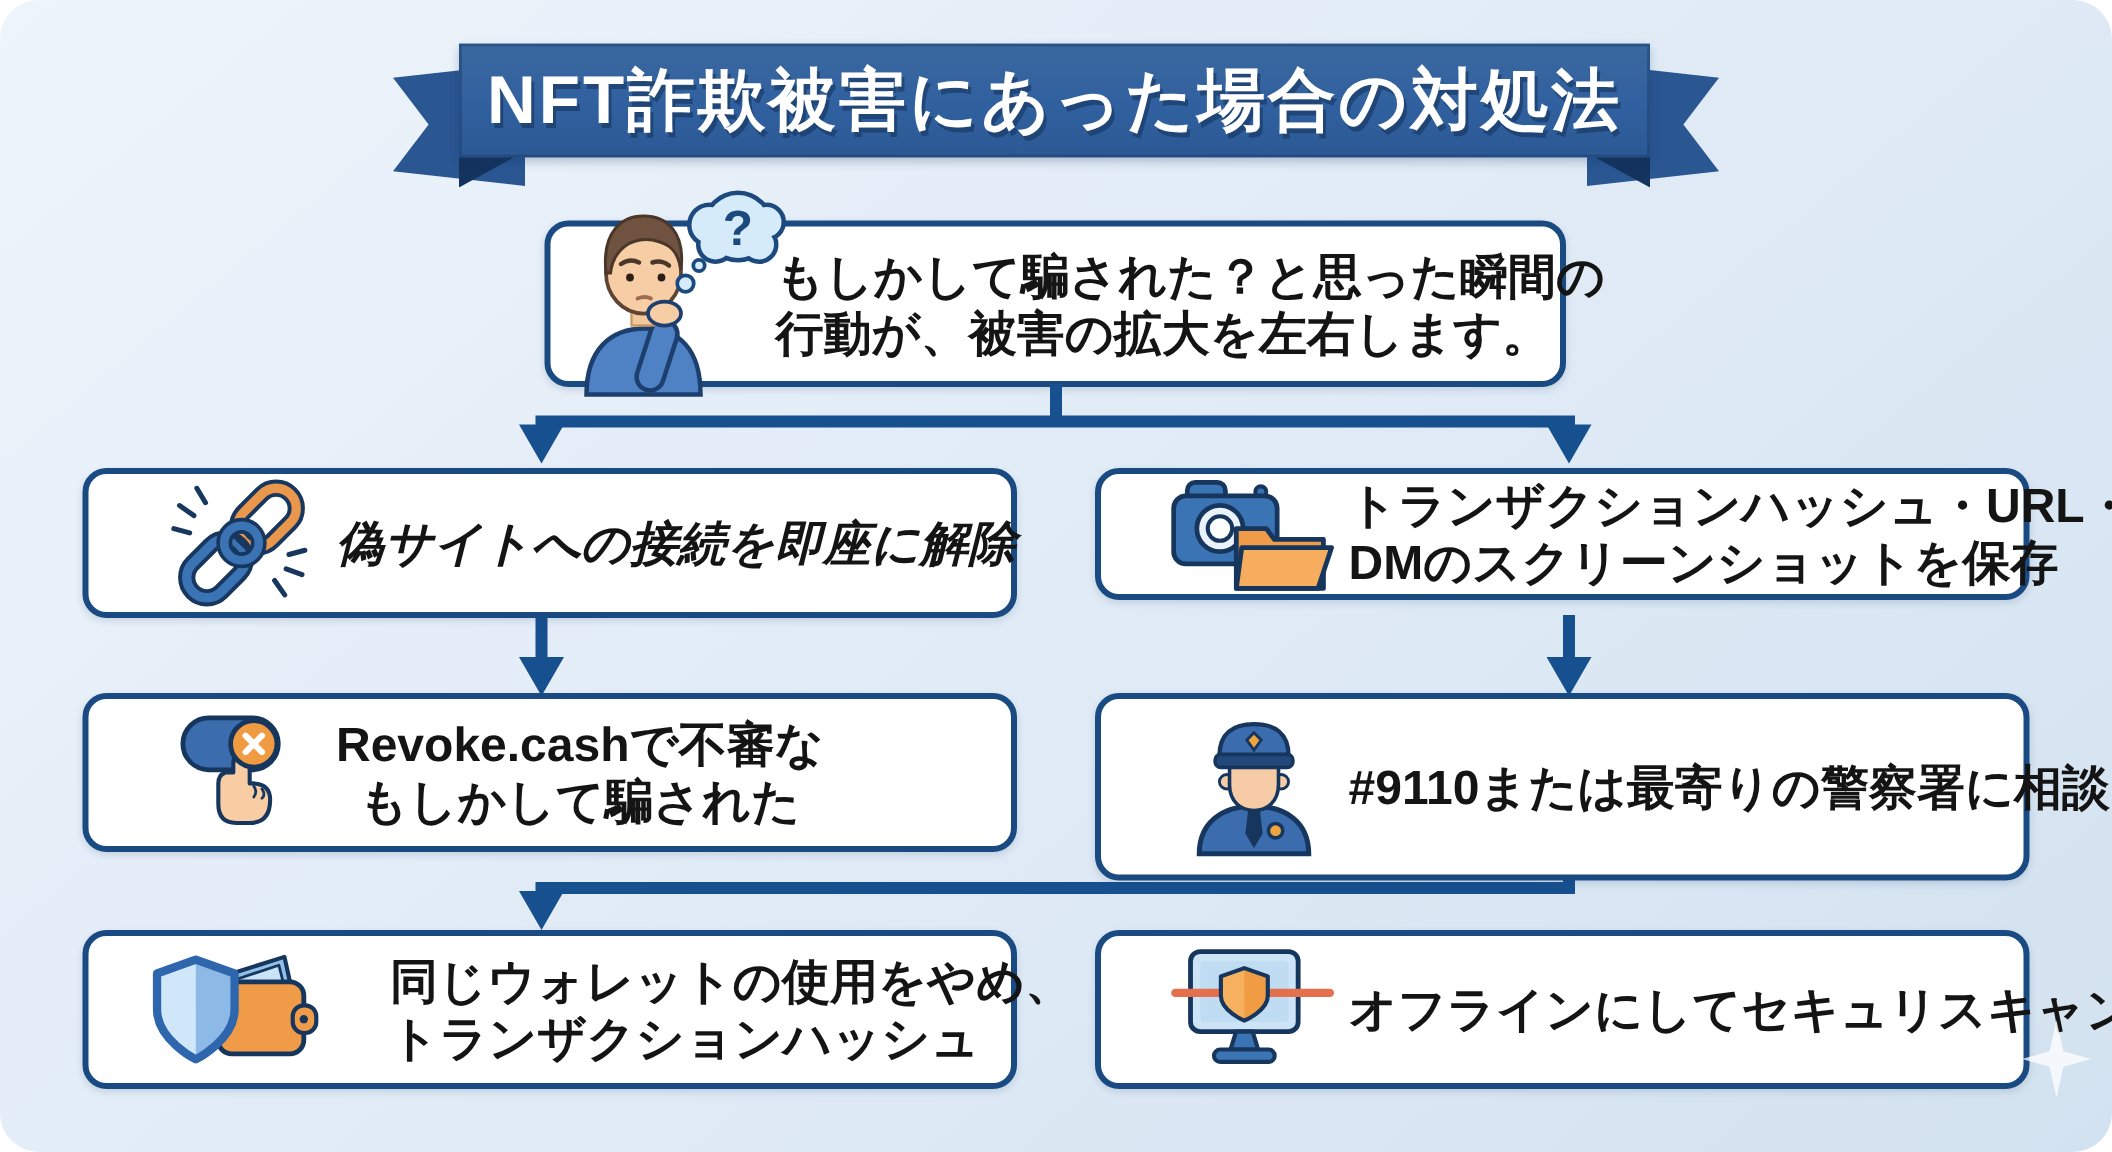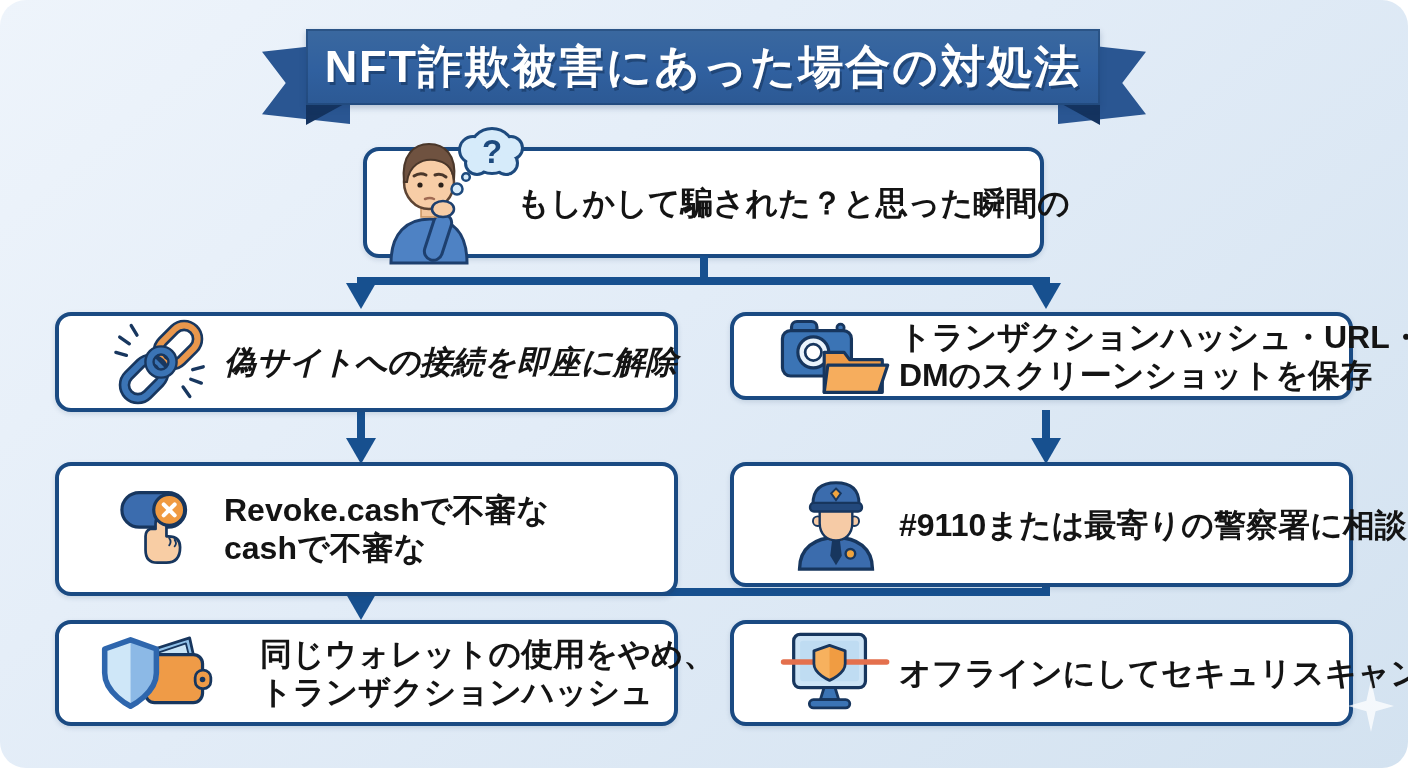--- a/index.html
+++ b/index.html
@@ -31,21 +31,21 @@
     position:absolute;background:#ffffff;border:4px solid #1a4a82;border-radius:16px;
     box-sizing:border-box;display:flex;align-items:center;
     box-shadow:0 2px 5px rgba(30,60,100,.15);
   }
   .intro-box{left:363px;top:147px;width:681px;height:111px;}
   .intro-figure{position:absolute;left:6px;top:-26px;width:152px;height:142px;}
   .intro-text{margin-left:150px;display:flex;flex-direction:column;justify-content:center;}
   .step-text,.intro-text{font-size:32px;font-weight:800;color:#141414;line-height:38px;white-space:nowrap;}
   .icon-slot{width:165px;min-width:165px;box-sizing:border-box;padding-left:38px;display:flex;justify-content:center;align-items:center;}
   .l1{left:55px;top:312px;width:623px;height:100px;font-style:italic;}
-  .l2{left:55px;top:462px;width:623px;height:134px;}
+  .l2{left:55px;top:462px;width:623px;height:106px;text-align:center;}
   .l3{left:55px;top:620px;width:623px;height:106px;gap:36px;}
   .r1{left:730px;top:312px;width:623px;height:88px;}
   .r2{left:730px;top:462px;width:623px;height:125px;}
   .r3{left:730px;top:620px;width:623px;height:106px;}
   
   .conn{position:absolute;background:#17508f;}
   .arrowhead{position:absolute;width:0;height:0;border-left:15px solid transparent;border-right:15px solid transparent;border-top:26px solid #17508f;}
   
   .sparkle{
     position:absolute;left:1348px;top:680px;width:46px;height:52px;
@@ -96,20 +96,21 @@
         <circle cx="119" cy="26" r="21"></circle>
           <circle cx="100" cy="25" r="12"></circle>
           <circle cx="138" cy="23" r="10"></circle>
         <circle cx="104" cy="38" r="10"></circle>
           <circle cx="133" cy="38" r="10"></circle>
       </g>
       <text x="119" y="38" font-size="33" font-weight="bold" fill="#1d4a7e" text-anchor="middle">?</text>
     </svg>
     <div class="intro-text">
       <div>もしかして騙された？と思った瞬間の</div>
+      <div>行動が、被害の拡大を左右します。</div>
     </div>
   </div>
 
   <div class="conn" style="left:700px;top:256px;width:8px;height:26px;"></div>
   <div class="conn" style="left:357px;top:277px;width:693px;height:8px;"></div>
   <div class="arrowhead" style="left:346px;top:283px;"></div>
   <div class="arrowhead" style="left:1031px;top:283px;"></div>
 
   <div class="conn" style="left:357px;top:410px;width:8px;height:32px;"></div>
   <div class="arrowhead" style="left:346px;top:438px;"></div>
@@ -152,21 +153,21 @@
       <svg width="100" height="94" viewBox="0 0 110 100">
         <rect x="12" y="10" width="70" height="38" rx="19" fill="#3b6cae" stroke="#17365e" stroke-width="3.5"></rect>
         <path d="M49 44 Q49 36 55 36 Q61 36 61 44 L61 58 L63 58 Q76 58 76 70 Q76 87 61 87 L51 87 Q38 87 38 73 L38 58 Q38 52 43 50 L49 50 Z" fill="#f8cda4" stroke="#17365e" stroke-width="3" stroke-linejoin="round"></path>
         <path d="M64 60 q3 4 0 8 M70 62 q3 4 0 7" fill="none" stroke="#17365e" stroke-width="2" stroke-linecap="round"></path>
         <circle cx="64" cy="29" r="17" fill="#f09a41" stroke="#17365e" stroke-width="3.5"></circle>
         <path d="M58 23 L70 35 M70 23 L58 35" stroke="#ffffff" stroke-width="4.5" stroke-linecap="round"></path>
       </svg>
     </div>
     <div class="step-text">
       <div>Revoke.cashで不審な</div>
-      <div>cashで不審な</div>
+      <div>もしかして騙された</div>
     </div>
   </div>
 
   <div class="box l3">
     <div class="icon-slot">
       <svg width="120" height="94" viewBox="0 0 130 100">
         <polygon points="58,24 96,12 100,30 60,36" fill="#8fc0e8" stroke="#17365e" stroke-width="3" stroke-linejoin="round"></polygon>
         <polygon points="62,28 92,18 95,30 62,34" fill="#c9e4f6" stroke="#17365e" stroke-width="2" stroke-linejoin="round"></polygon>
         <rect x="48" y="30" width="62" height="52" rx="10" fill="#ef9b47" stroke="#17365e" stroke-width="3.5"></rect>
         <rect x="102" y="47" width="17" height="20" rx="8" fill="#ef9b47" stroke="#17365e" stroke-width="3"></rect>

